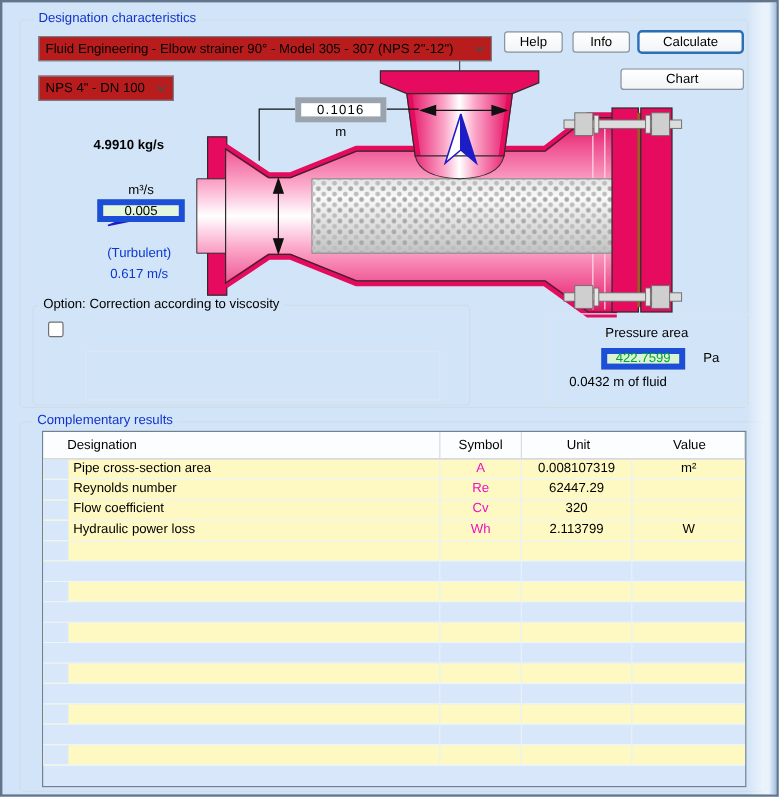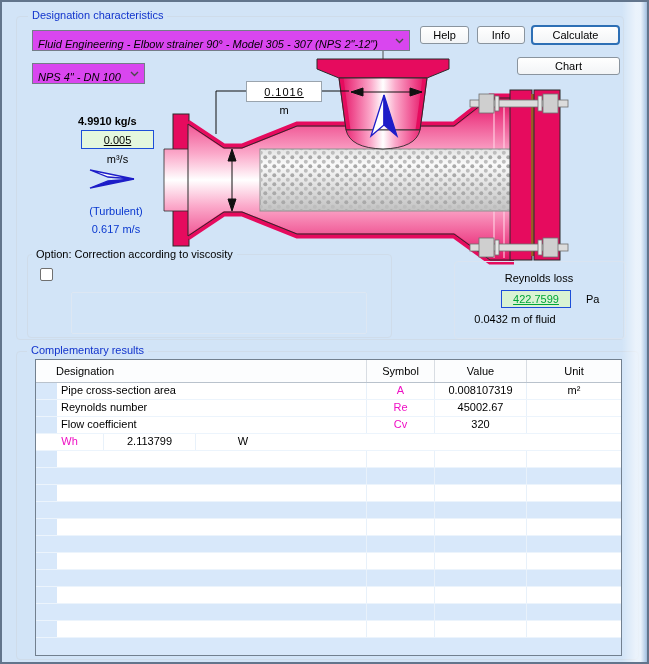--- a/index.html
+++ b/index.html
@@ -6,46 +6,46 @@
   .window{
     position:relative;width:649px;height:664px;box-sizing:border-box;
     border:2px solid #62758c;background:#d2e4f7;overflow:hidden;
     font-family:"Liberation Sans",sans-serif;font-size:11px;color:#000;
   }
   .abs{position:absolute;}
   
   .groupbox{position:absolute;border:1px solid #cfdcea;border-radius:4px;}
   .grouplabel{position:absolute;color:#1133cc;background:#d2e4f7;padding:0 4px;line-height:13px;}
   
-  .combo{position:absolute;display:flex;align-items:flex-end;box-sizing:border-box;
-    background:#d946ef;border:1px solid #747d88;padding:0 20px 0 5px;cursor:default;font-style:italic;}
+  .combo{position:absolute;display:flex;align-items:center;box-sizing:border-box;
+    background:#b91c1c;border:1px solid #747d88;padding:0 20px 0 5px;cursor:default;}
   .combo .chev{position:absolute;right:5px;top:50%;margin-top:-3px;}
   
   .btn{position:absolute;display:flex;align-items:center;justify-content:center;box-sizing:border-box;
     background:linear-gradient(#ffffff,#f2f4f6);border:1px solid #8a949e;border-radius:3px;cursor:default;}
   .btn.default{border:2px solid #2d6fb5;border-radius:4px;}
   
-  .field{position:absolute;box-sizing:border-box;border:1px solid #1d4ed8;
-    text-align:center;display:flex;align-items:center;justify-content:center;text-decoration:underline;}
-  .field.green-in{background:#e4f7de;}
+  .field{position:absolute;box-sizing:border-box;border:5px solid #1d4ed8;
+    text-align:center;display:flex;align-items:center;justify-content:center;}
+  .field.green-in{background:#e4f7de;margin-top:36px;}
   .field.green-out{background:#d9f3d3;color:#00a538;}
   .field.white{background:#ffffff;border-color:#9aa4ae;letter-spacing:1px;}
   .bluetxt{color:#0a38cf;}
   .center{text-align:center;}
   
   .checkbox{position:absolute;width:13px;height:13px;box-sizing:border-box;
     background:#fff;border:1px solid #707070;border-radius:2px;}
   .faintpanel{position:absolute;border:1px solid #dde7f3;border-radius:2px;}
   
   .tbl{position:absolute;left:33px;top:357px;width:587px;height:297px;box-sizing:border-box;
     border:1px solid #72808f;background:#d8e8fa;overflow:hidden;}
   .thead{display:flex;height:23px;background:#fcfdfe;border-bottom:1px solid #b9c2cc;box-sizing:border-box;}
   .th{box-sizing:border-box;border-right:1px solid #d8dde3;display:flex;align-items:center;justify-content:center;}
   .th.c0{justify-content:flex-start;padding-left:20px;}
-  .trow{display:flex;height:17px;background:#ffffff;border-bottom:1px solid #ecf4fc;box-sizing:border-box;}
+  .trow{display:flex;height:17px;background:#fef9c3;border-bottom:1px solid #ecf4fc;box-sizing:border-box;}
   .trow.light{background:#d8e8fa;}
   .td{box-sizing:border-box;border-right:1px solid #e8f1fa;line-height:15px;white-space:nowrap;overflow:hidden;}
   .c0{width:331px;} .c1{width:68px;} .c2{width:92px;} .c3{width:94px;border-right:none;}
   .td.c0{padding-left:25px;position:relative;}
   .trow:not(.light) .td.c0::before{content:"";position:absolute;left:0;top:0;bottom:0;width:21px;background:#d8e8fa;}
   .td.c1{text-align:center;color:#ef0fc4;}
   .td.c2,.td.c3{text-align:center;}
   
   .rstrip{position:absolute;left:620px;top:0;width:25px;height:660px;pointer-events:none;
     background:linear-gradient(90deg,rgba(255,255,255,0) 0%,rgba(255,255,255,.55) 55%,rgba(236,244,252,.9) 75%,rgba(170,197,227,.9) 96%,rgba(150,178,210,.9) 100%);}
@@ -186,53 +186,54 @@
 
   <div class="field white" style="left:244px;top:79px;width:76px;height:21px;">0.1016</div>
   <div class="abs center" style="left:244px;top:102px;width:76px;">m</div>
 
   <div class="groupbox" style="left:25px;top:252px;width:363px;height:82px;"></div>
   <div class="grouplabel" style="left:30px;top:246px;color:#000;">Option: Correction according to viscosity</div>
   <div class="checkbox" style="left:38px;top:266px;"></div>
   <div class="faintpanel" style="left:69px;top:290px;width:294px;height:40px;"></div>
 
   <div class="groupbox" style="left:452px;top:259px;width:170px;height:76px;border-color:#dae4f1;"></div>
-  <div class="abs center" style="left:452px;top:270px;width:170px;">Reynolds loss</div>
+  <div class="abs center" style="left:452px;top:270px;width:170px;">Pressure area</div>
   <div class="field green-out" style="left:499px;top:288px;width:70px;height:18px;">422.7599</div>
   <div class="abs" style="left:584px;top:291px;">Pa</div>
   <div class="abs center" style="left:428px;top:311px;width:170px;">0.0432 m of fluid</div>
 
   <div class="groupbox" style="left:14px;top:349px;width:621px;height:307px;"></div>
   <div class="grouplabel" style="left:25px;top:342px;">Complementary results</div>
   <div class="tbl" id="results-table">
       <div class="thead">
         <div class="th c0">Designation</div>
         <div class="th c1">Symbol</div>
+        <div class="th c3">Unit</div>
         <div class="th c2">Value</div>
-        <div class="th c3">Unit</div>
       </div>
       <div class="trow">
         <div class="td c0">Pipe cross-section area</div>
         <div class="td c1">A</div>
         <div class="td c2">0.008107319</div>
         <div class="td c3">m²</div>
       </div>
       <div class="trow">
         <div class="td c0">Reynolds number</div>
         <div class="td c1">Re</div>
-        <div class="td c2">45002.67</div>
+        <div class="td c2">62447.29</div>
         <div class="td c3"></div>
       </div>
       <div class="trow">
         <div class="td c0">Flow coefficient</div>
         <div class="td c1">Cv</div>
         <div class="td c2">320</div>
         <div class="td c3"></div>
       </div>
       <div class="trow">
+        <div class="td c0">Hydraulic power loss</div>
         <div class="td c1">Wh</div>
         <div class="td c2">2.113799</div>
         <div class="td c3">W</div>
       </div>
       <div class="trow">
         <div class="td c0"></div>
         <div class="td c1"></div>
         <div class="td c2"></div>
         <div class="td c3"></div>
       </div>

